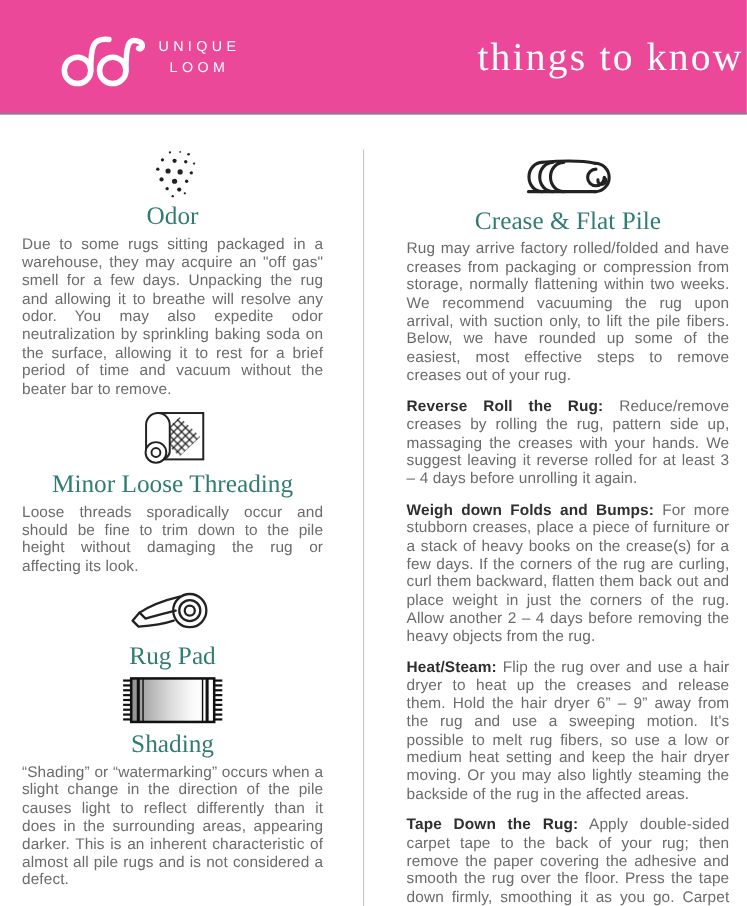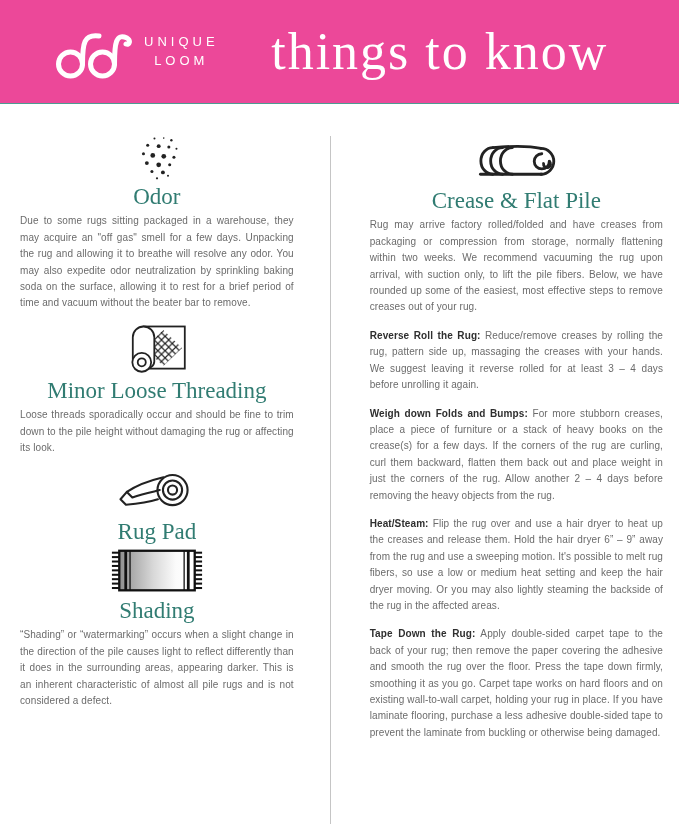--- a/index.html
+++ b/index.html
@@ -17,24 +17,24 @@
     border-bottom:1px solid #4d9c91;
   }
   .logo { display:flex; align-items:center; margin-left:54px; gap:12px; }
   .logo svg { display:block; }
   .brand-name {
     color:#ffffff; font-size:13px; letter-spacing:4px;
     line-height:1.45; text-align:center; font-weight:400;
     display:flex; flex-direction:column;
   }
   .title {
-    flex:1; text-align:center; color:#ffffff;
+    flex:1; text-align:right; color:#ffffff;
     font-family:"Liberation Serif", serif;
-    font-size:52px; letter-spacing:2px; font-weight:400;
-    padding-right:18px;
+    font-size:36px; letter-spacing:2px; font-weight:400;
+    padding-right:3px;
   }
 
   
   .content {
     display:flex; height:739px; box-sizing:border-box;
     padding-top:32px;
     gap:20px;
   }
   .col { box-sizing:border-box; }
   .col-left  { width:329px; padding:0 16px 0 20px; }
@@ -43,21 +43,21 @@
 
   .icon-wrap { text-align:center; line-height:0; margin:0 0 4px; }
   .icon-wrap svg { display:inline-block; }
 
   h2 {
     font-family:"Liberation Serif", serif;
     color:#317c72; font-weight:400; font-size:23px;
     text-align:center; margin:2px 0 3px; line-height:1.15;
   }
   p.body {
-    color:#6b6b6b; font-size:10px; line-height:16.4px;
+    color:#6b6b6b; font-size:14px; line-height:16.4px;
     text-align:justify; margin:0 0 10px; letter-spacing:0.1px;
   }
   .col-right p.body { margin-bottom:12px; }
   p.tip strong { color:#2f2f2f; font-weight:700; }
   .sec { margin:0; }
 </style>
 </head>
 <body>
 
 <div class="page">

